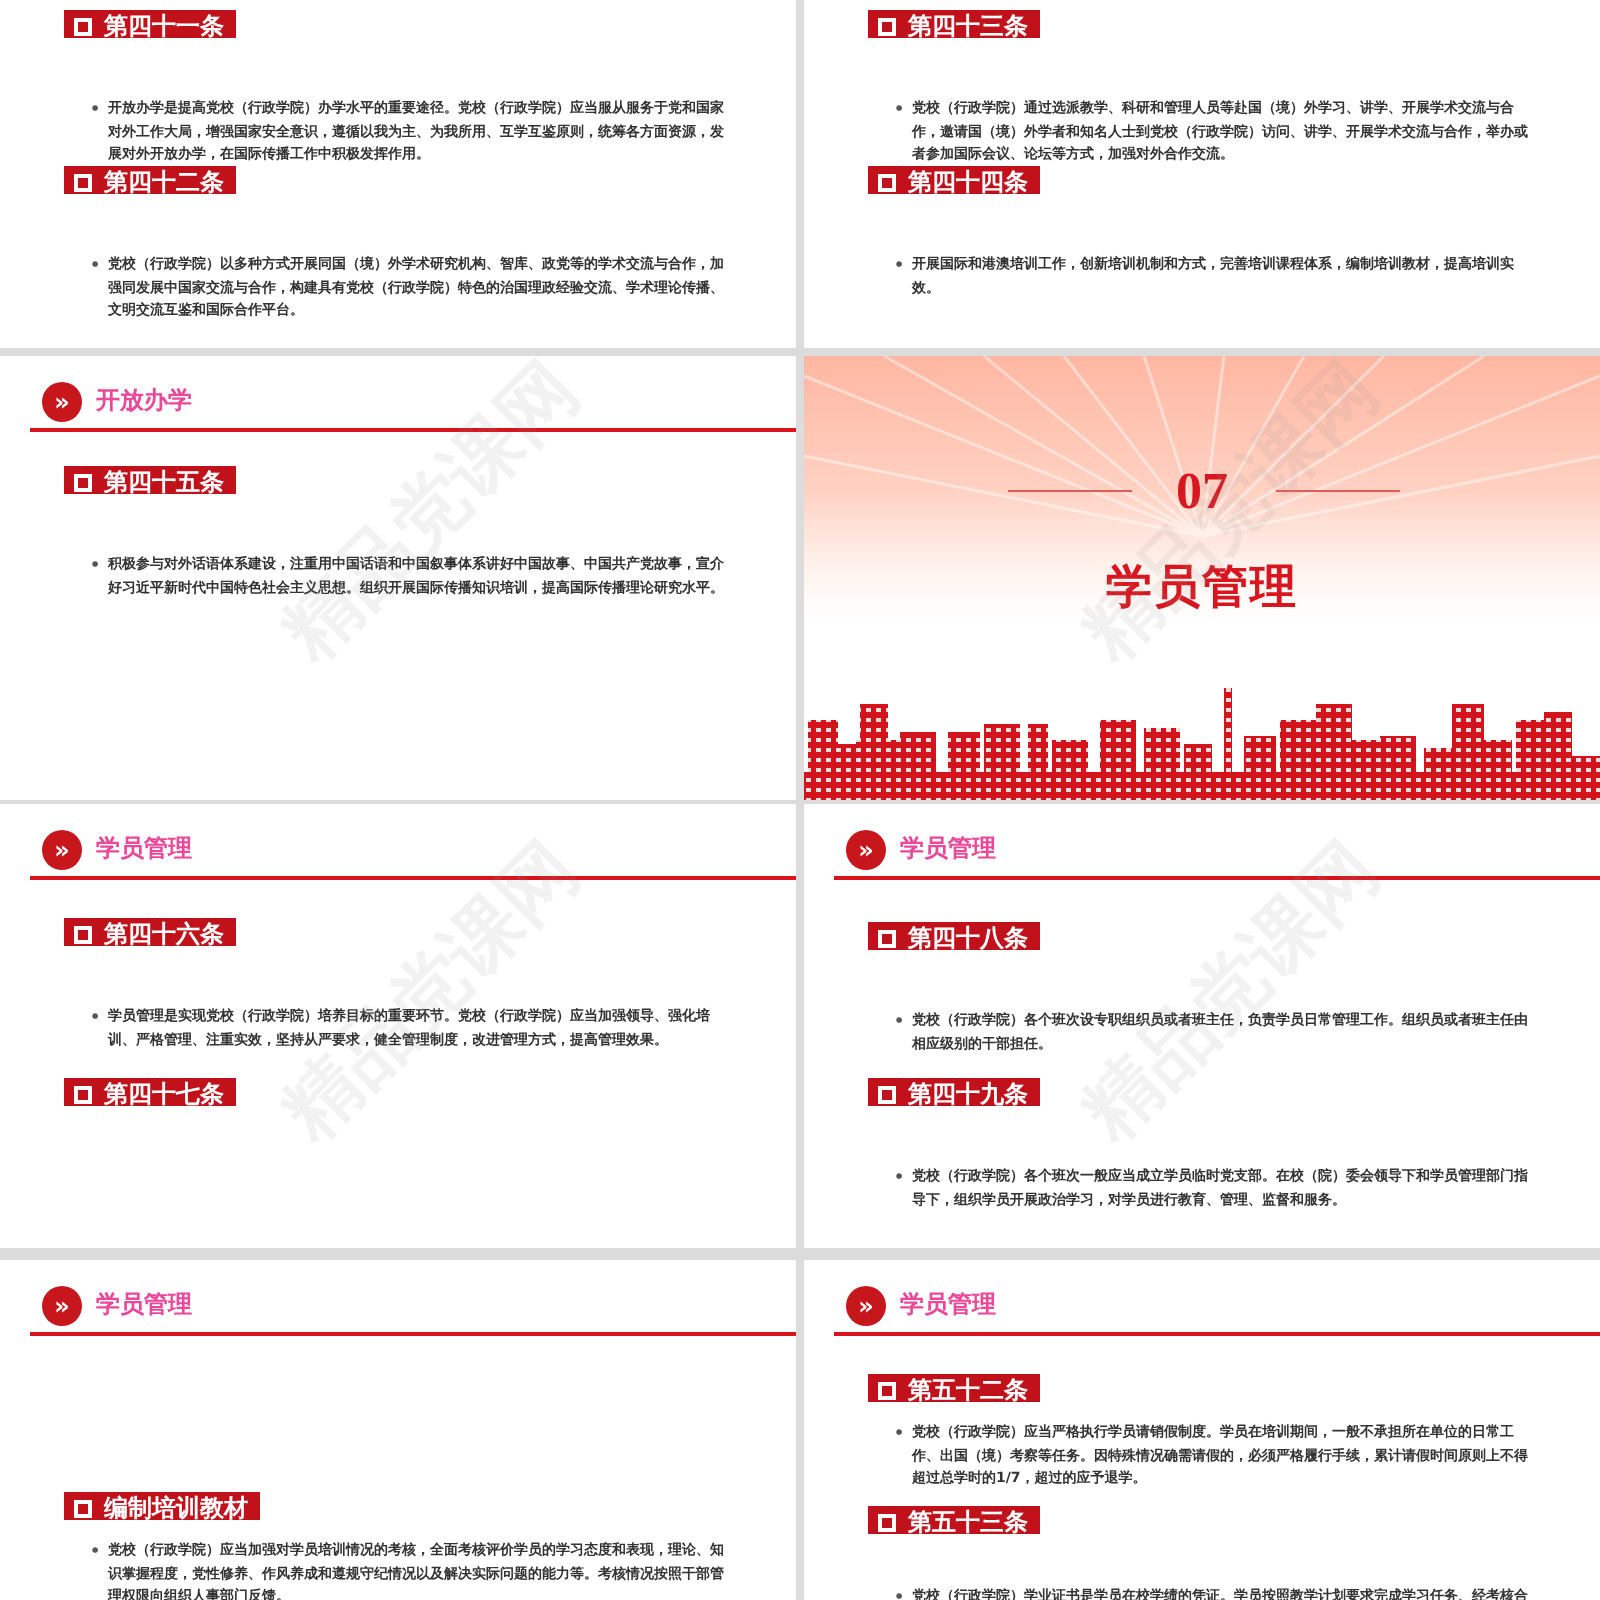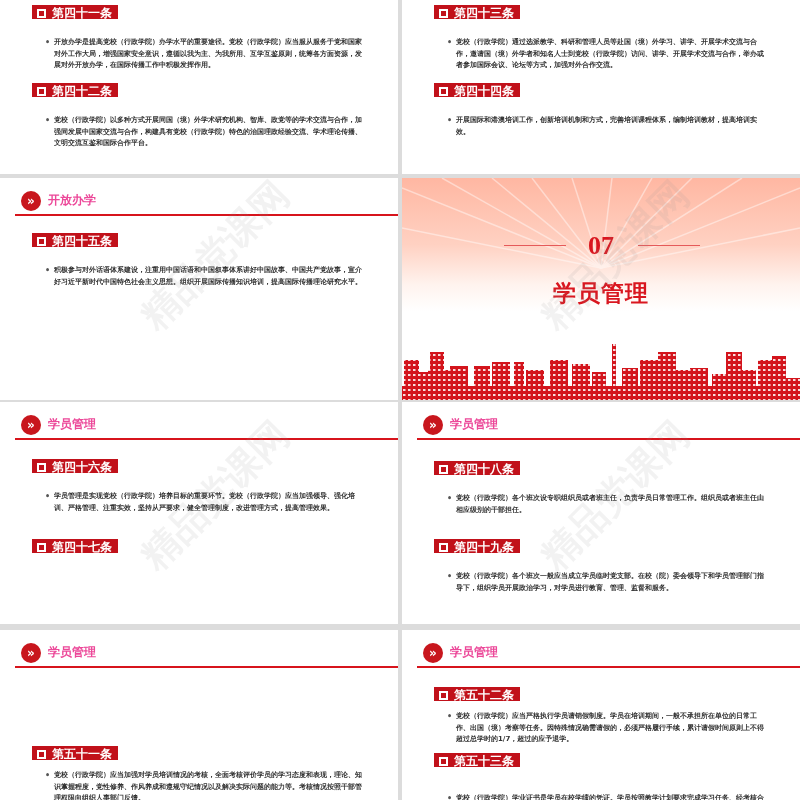--- a/index.html
+++ b/index.html
@@ -16,21 +16,21 @@
               background: #c8161d; color: #fff; font-size: 12px; font-weight: bold; line-height: 20px;
               text-align: center; letter-spacing: -3px; padding-right: 3px; }
   .hdr-title { position: absolute; left: 33px; top: 6px; font-size: 12px; font-weight: bold; color: #ec4899; }
   .hdr-line { position: absolute; left: 0; right: 0; top: 28px; height: 2px; background: #d7141c; }
 
   
   .art { position: absolute; left: 32px; right: 30px; }
   .art-label { display: inline-block; background: #c1111a; color: #fff; font-size: 12px; font-weight: bold;
                height: 14px; line-height: 17px; padding: 0 6px 0 5px; }
   .art-label .box { display: inline-block; width: 9px; height: 9px; border: 2px solid #fff; margin-right: 6px; vertical-align: -1px; }
-  .art-body { position: relative; margin-top: 16px; padding-left: 22px; font-size: 7px; line-height: 11.5px; color: #333; font-weight: bold; }
+  .art-body { position: relative; margin-top: 28px; padding-left: 22px; font-size: 7px; line-height: 11.5px; color: #333; font-weight: bold; }
   .art-body::before { content: "•"; position: absolute; left: 13px; top: 0; font-size: 8px; color: #555; }
 
   
   .cover { background: linear-gradient(180deg, #ffb7a2 0%, #ffd1c2 30%, #fff3ee 48%, #ffffff 60%); font-family: Liberation Serif, serif; }
   .rays { position: absolute; left: 0; top: 0; width: 100%; height: 120px; opacity: .55; }
   .cover-num { position: absolute; left: 0; right: 0; top: 53px; text-align: center; font-size: 26px; font-weight: bold; color: #d9161f; }
   .cover-num-lines { position: absolute; top: 67px; height: 1px; background: #e55a5a; }
   .cover-title { position: absolute; left: 0; right: 0; top: 100px; text-align: center; font-size: 23px; font-weight: bold; color: #d9161f; letter-spacing: 1px; }
   .skyline { position: absolute; left: 0; bottom: 0; width: 100%; height: 72px; }
 
@@ -163,21 +163,21 @@
   </div>
 </div>
 
 <div class="slide col-l" style="top:630px;">
   <div class="sl-header">
     <div class="hdr-icon">»</div>
     <div class="hdr-title">学员管理</div>
     <div class="hdr-line"></div>
   </div>
   <div class="art" style="top:113px;">
-    <div class="art-label"><span class="box"></span><span>第五十一条</span></div>
+    <div class="art-label"><span class="box"></span><span>编制培训教材</span></div>
     <div class="art-body" style="margin-top:8px;">党校（行政学院）应当加强对学员培训情况的考核，全面考核评价学员的学习态度和表现，理论、知识掌握程度，党性修养、作风养成和遵规守纪情况以及解决实际问题的能力等。考核情况按照干部管理权限向组织人事部门反馈。</div>
   </div>
 </div>
 
 <div class="slide col-r" style="top:630px;">
   <div class="sl-header">
     <div class="hdr-icon">»</div>
     <div class="hdr-title">学员管理</div>
     <div class="hdr-line"></div>
   </div>

